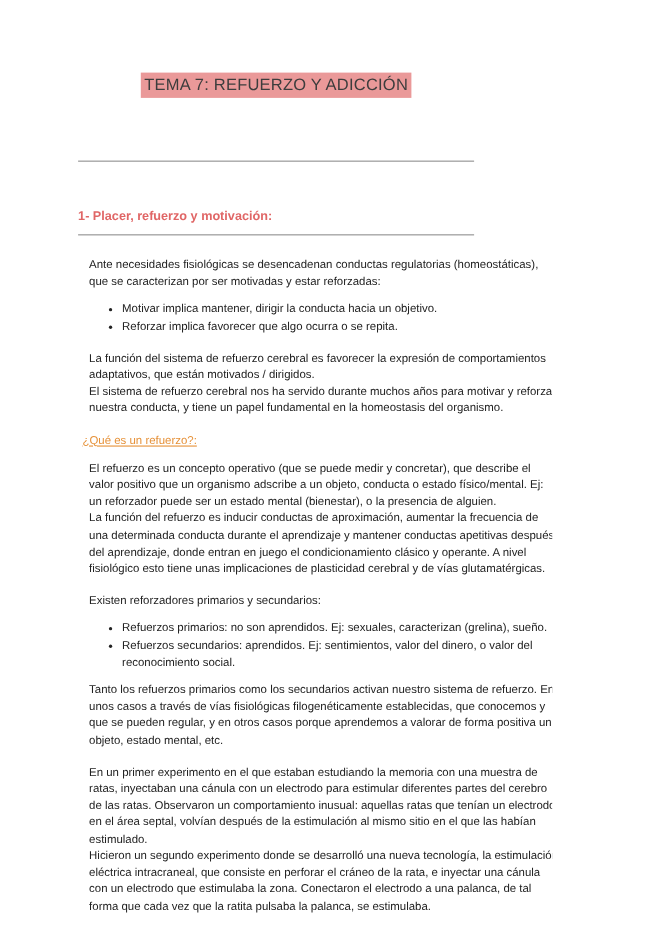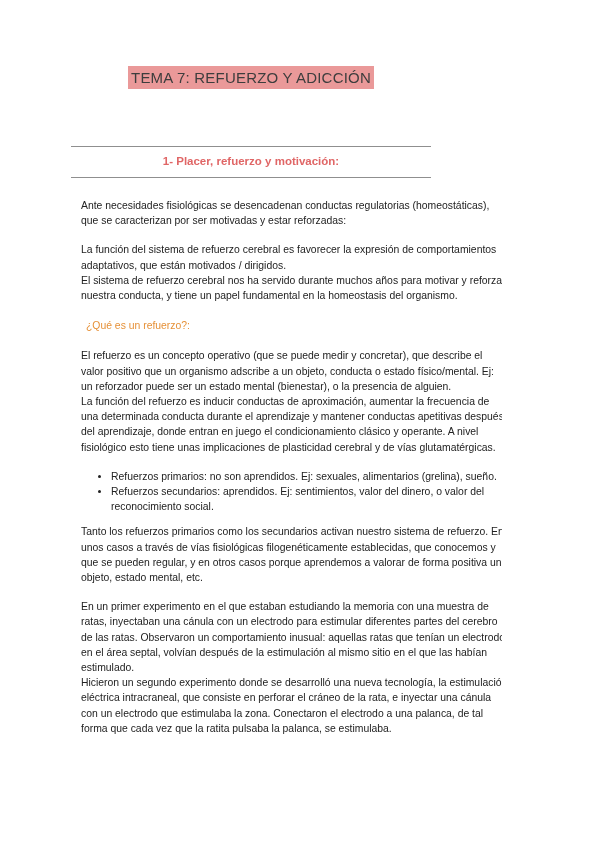--- a/index.html
+++ b/index.html
@@ -15,35 +15,36 @@
     font-size:15px; line-height:17px;
     color:#3d3d3d;
     background:var(--title-highlight, #ea9999);
     padding:3px 3px;
     letter-spacing:0.2px;
   }
   .section-band { margin:57px 71px 0 71px; }
   .rule { height:1px; background:var(--rule, #8f8f8f); }
   .section-title {
     padding:8px 0 10px 0;
-    text-align:center;
     font-size:11.5px; font-weight:bold;
     color:var(--section-heading, #e06666);
+    margin-top:36px;
   }
   .content {
     margin:20px 71px 0 71px;
     width:458px;
     font-size:10.4px;
     line-height:15.2px;
   }
   .block { margin:0 0 14px 0; }
   .para { margin:10px; white-space:pre-line; }
   .subheading {
-    margin:15px; font-size:10.4px; font-weight:normal;
+    margin:4px; font-size:10.4px; font-weight:normal;
     color:var(--subheading, #e69138);
+    text-decoration:underline;
   }
   ul.bullets { margin:0; padding:0 0 0 40px; list-style:disc; }
   ul.bullets li { white-space:pre-line; }
 </style>
 </head>
 <body>
 
 <div class="page">
 
   <div class="title-row">
@@ -54,20 +55,24 @@
     <div class="rule"></div>
     <div class="section-title">1- Placer, refuerzo y motivación:</div>
     <div class="rule"></div>
   </div>
 
   <div class="content">
 
     <div class="block">
       <p class="para">Ante necesidades fisiológicas se desencadenan conductas regulatorias (homeostáticas),
 que se caracterizan por ser motivadas y estar reforzadas:</p>
+      <ul class="bullets">
+        <li>Motivar implica mantener, dirigir la conducta hacia un objetivo.</li>
+        <li>Reforzar implica favorecer que algo ocurra o se repita.</li>
+      </ul>
     </div>
 
     <div class="block">
       <p class="para">La función del sistema de refuerzo cerebral es favorecer la expresión de comportamientos
 adaptativos, que están motivados / dirigidos.
 El sistema de refuerzo cerebral nos ha servido durante muchos años para motivar y reforzar
 nuestra conducta, y tiene un papel fundamental en la homeostasis del organismo.</p>
     </div>
 
     <div class="block">
@@ -75,22 +80,23 @@
       <p class="para">El refuerzo es un concepto operativo (que se puede medir y concretar), que describe el
 valor positivo que un organismo adscribe a un objeto, conducta o estado físico/mental. Ej:
 un reforzador puede ser un estado mental (bienestar), o la presencia de alguien.
 La función del refuerzo es inducir conductas de aproximación, aumentar la frecuencia de
 una determinada conducta durante el aprendizaje y mantener conductas apetitivas después
 del aprendizaje, donde entran en juego el condicionamiento clásico y operante. A nivel
 fisiológico esto tiene unas implicaciones de plasticidad cerebral y de vías glutamatérgicas.</p>
     </div>
 
     <div class="block">
+      <p class="para">Existen reforzadores primarios y secundarios:</p>
       <ul class="bullets">
-        <li>Refuerzos primarios: no son aprendidos. Ej: sexuales, alimentarios (grelina), sueño.</li>
+        <li>Refuerzos primarios: no son aprendidos. Ej: sexuales, caracterizan (grelina), sueño.</li>
         <li>Refuerzos secundarios: aprendidos. Ej: sentimientos, valor del dinero, o valor del
 reconocimiento social.</li>
       </ul>
       <p class="para">Tanto los refuerzos primarios como los secundarios activan nuestro sistema de refuerzo. En
 unos casos a través de vías fisiológicas filogenéticamente establecidas, que conocemos y
 que se pueden regular, y en otros casos porque aprendemos a valorar de forma positiva un
 objeto, estado mental, etc.</p>
     </div>
 
     <div class="block">

